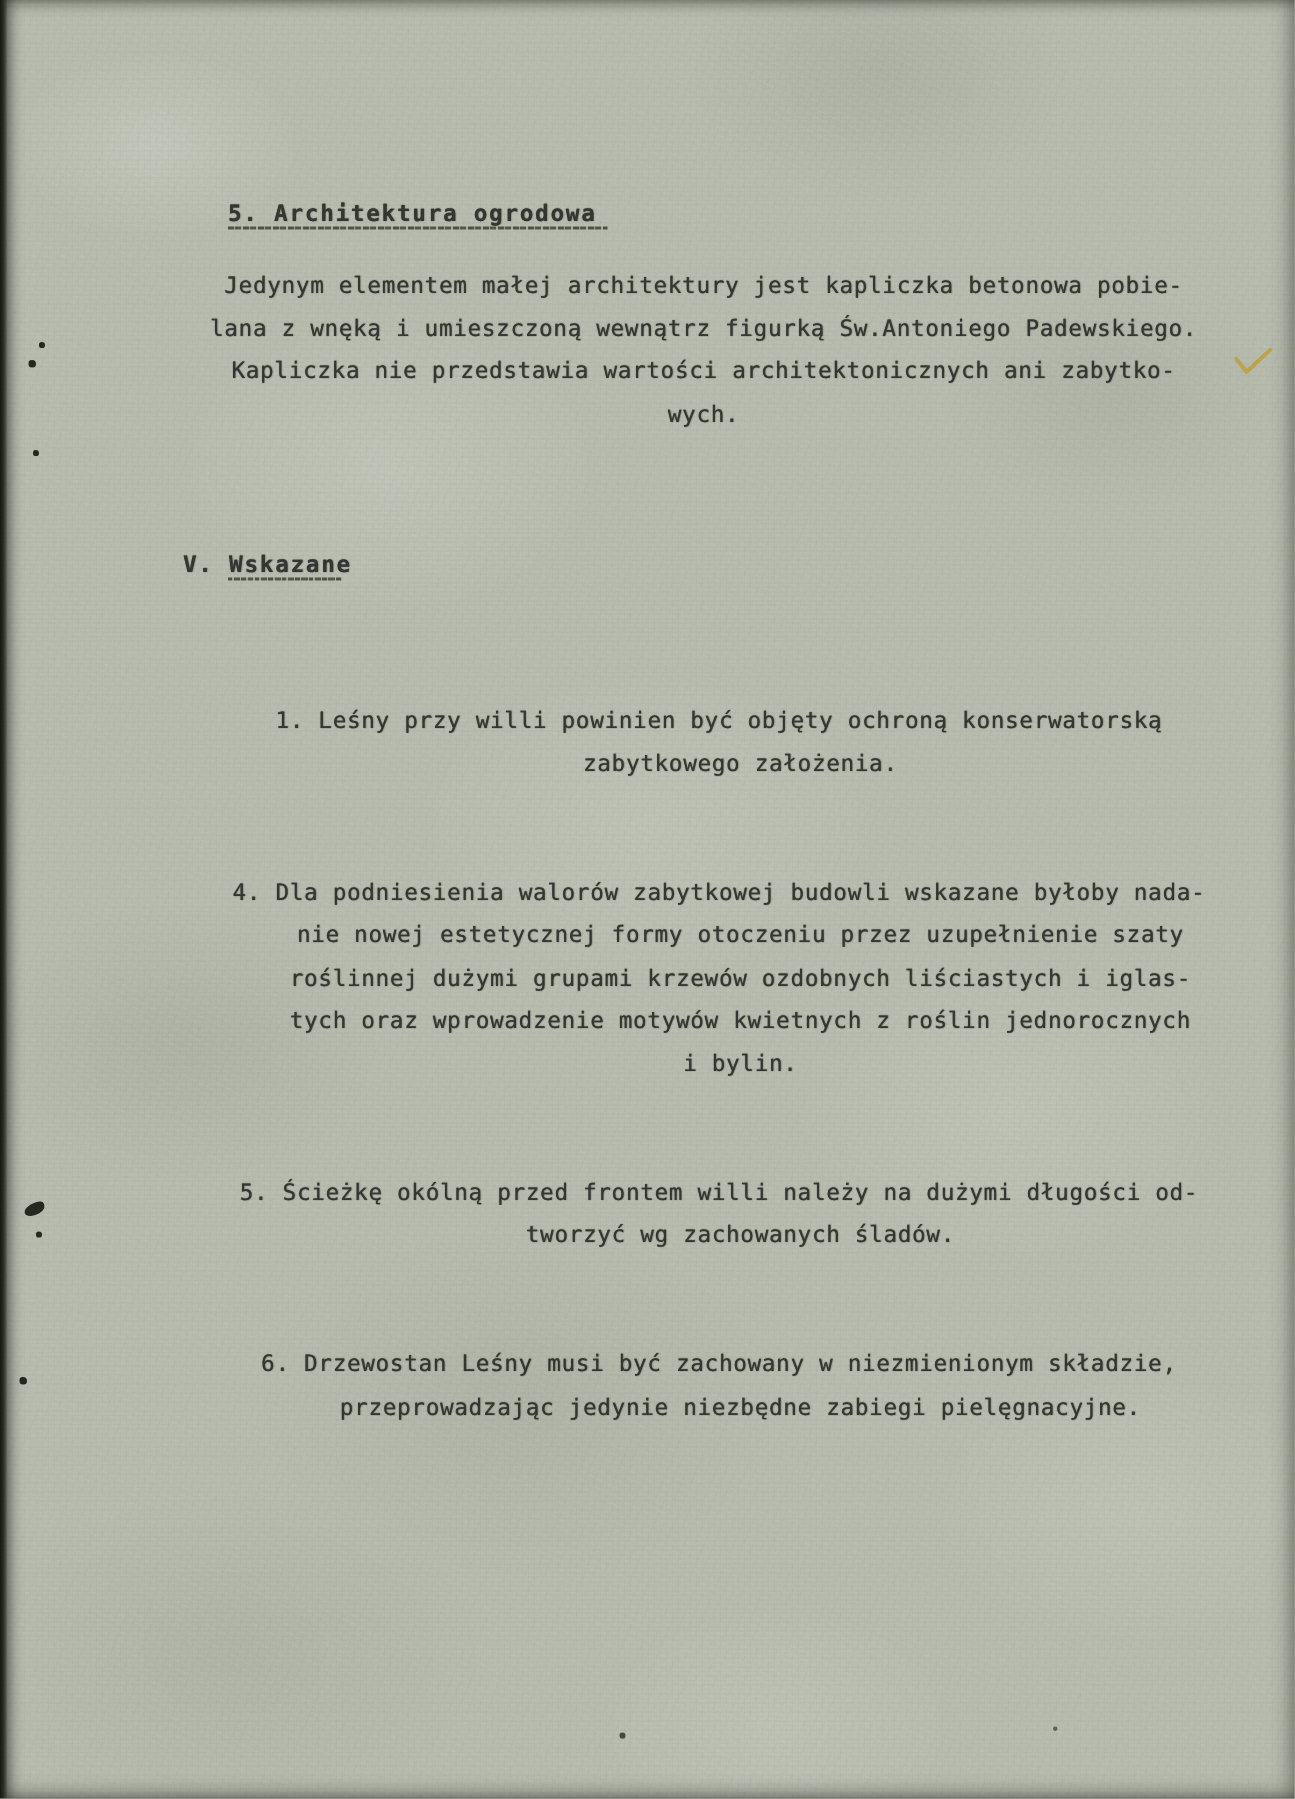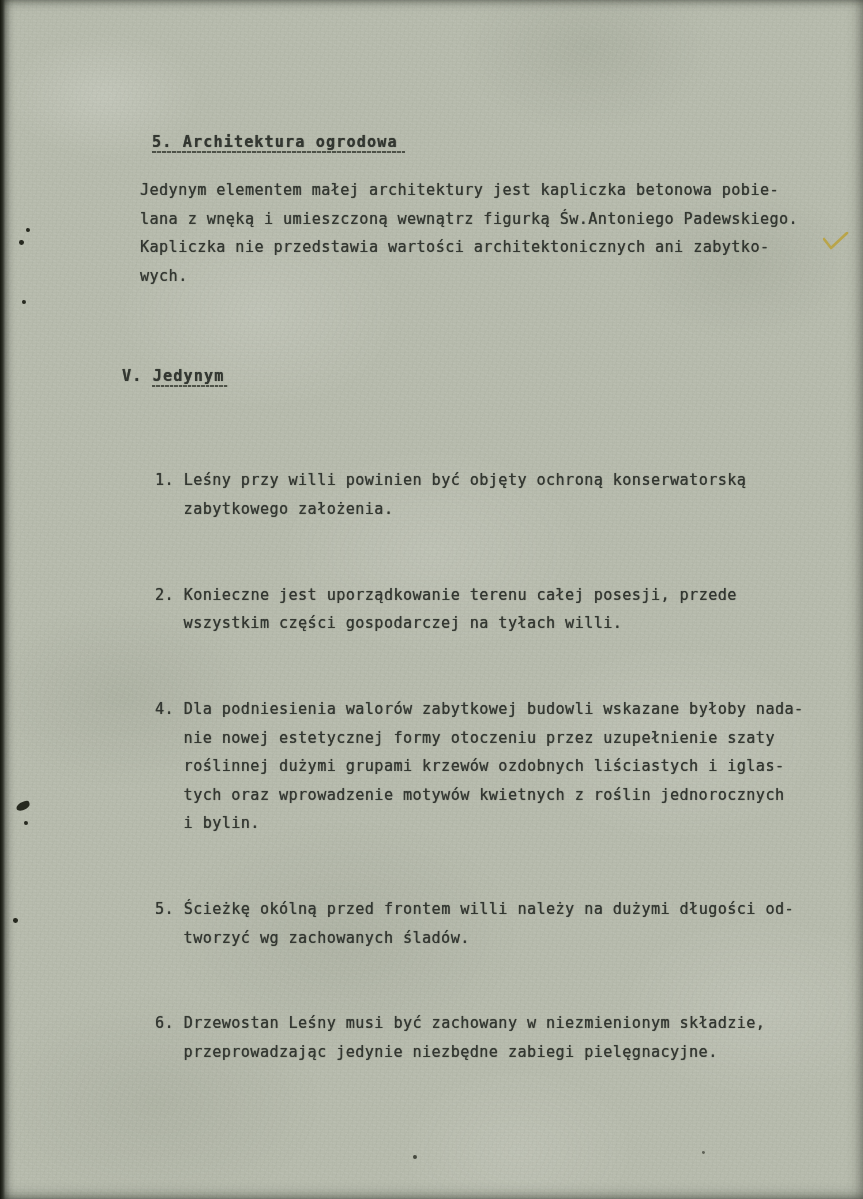--- a/index.html
+++ b/index.html
@@ -72,20 +72,21 @@
     inset: 0;
     color: #2b2f2a;
     font-size: 15.1px;
     letter-spacing: .45px;
     line-height: 28.6px;
     white-space: pre;
     text-shadow:
       0 0 .7px rgba(43,47,42,.75),
       .45px .3px .9px rgba(60,64,56,.40);
     opacity: .94;
+    text-align: center;
   }
 
   .blk { position: absolute; }
 
   .h-sec    { left: 152px; top: 128px; font-weight: bold; letter-spacing: 1.15px; }
   .h-rule   {
     position: absolute; left: 152px; top: 151px; width: 253px; height: 2px;
     background-image: repeating-linear-gradient(90deg,
         #33372e 0 4px, rgba(51,55,46,.25) 4px 5px, #3a3e34 5px 9px, rgba(58,62,52,.15) 9px 10px);
     opacity: .85;
@@ -121,29 +122,27 @@
     <div class="blk h-sec">5. Architektura ogrodowa</div>
     <div class="h-rule"></div>
 
     
     <div class="blk para">Jedynym elementem małej architektury jest kapliczka betonowa pobie-
 lana z wnęką i umieszczoną wewnątrz figurką Św.Antoniego Padewskiego.
 Kapliczka nie przedstawia wartości architektonicznych ani zabytko-
 wych.</div>
 
     
-    <div class="blk h-rom">V. Jedynym</div>
+    <div class="blk h-rom">V. Wskazane</div>
     <div class="h-rule2"></div>
 
     
     <div class="blk lst">
       <div><span>1.</span> <span>Leśny przy willi powinien być objęty ochroną konserwatorską
    zabytkowego założenia.</span></div>
-      <div><span>2.</span> <span>Konieczne jest uporządkowanie terenu całej posesji, przede
-   wszystkim części gospodarczej na tyłach willi.</span></div>
       <div><span>4.</span> <span>Dla podniesienia walorów zabytkowej budowli wskazane byłoby nada-
    nie nowej estetycznej formy otoczeniu przez uzupełnienie szaty
    roślinnej dużymi grupami krzewów ozdobnych liściastych i iglas-
    tych oraz wprowadzenie motywów kwietnych z roślin jednorocznych
    i bylin.</span></div>
       <div><span>5.</span> <span>Ścieżkę okólną przed frontem willi należy na dużymi długości od-
    tworzyć wg zachowanych śladów.</span></div>
       <div><span>6.</span> <span>Drzewostan Leśny musi być zachowany w niezmienionym składzie,
    przeprowadzając jedynie niezbędne zabiegi pielęgnacyjne.</span></div>
     </div>

